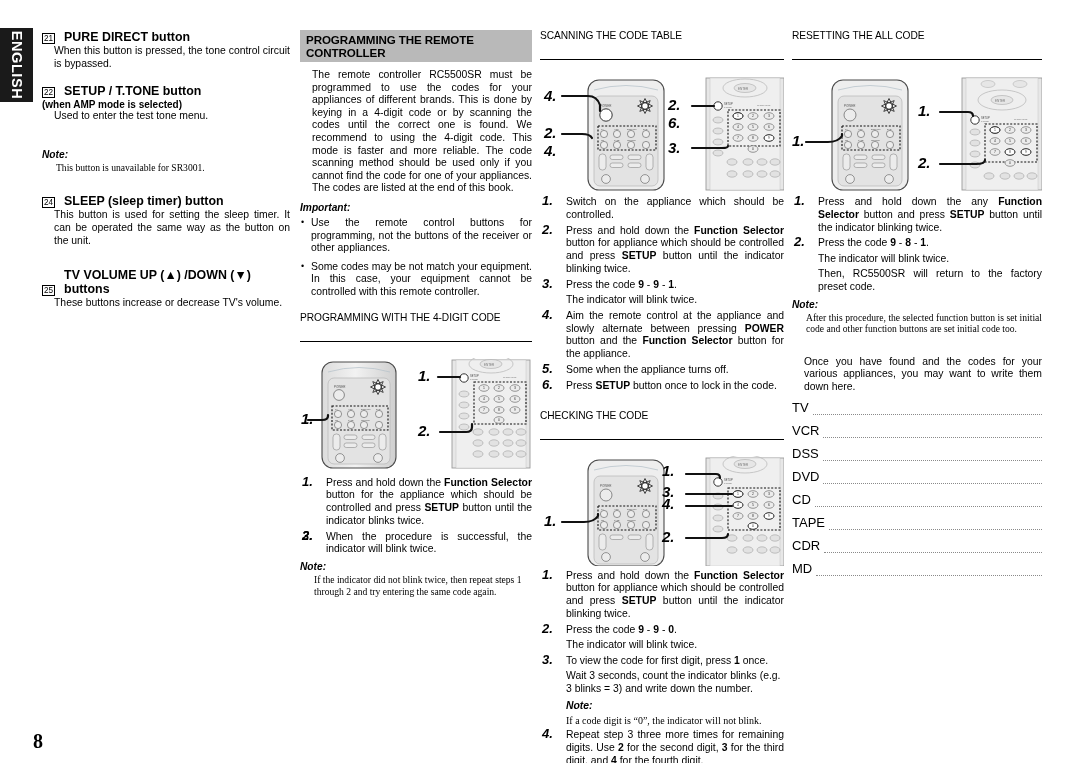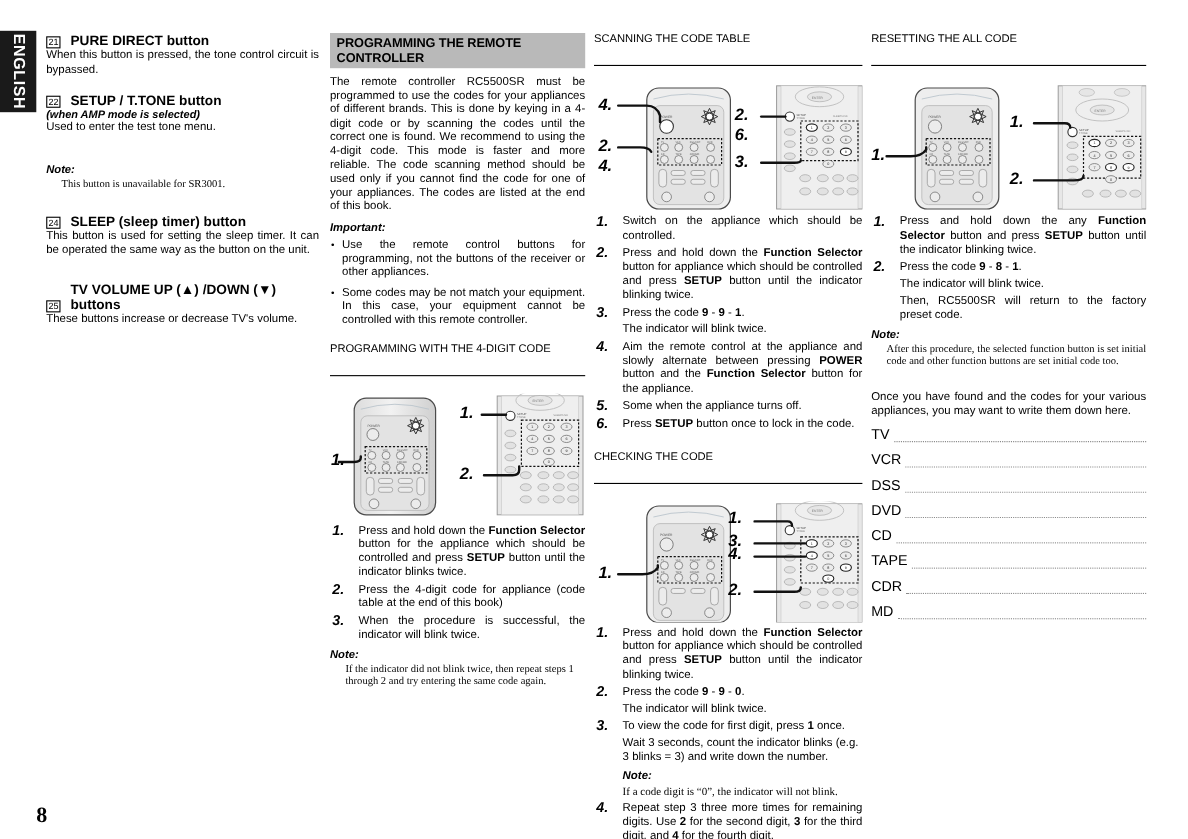--- a/index.html
+++ b/index.html
@@ -31,21 +31,21 @@
   .col{ position:absolute; top:30px; }
   #col1{ left:42px;  width:248px; }
   #col2{ left:300px; width:232px; }
   #col3{ left:540px; width:244px; }
   #col4{ left:792px; width:250px; }
 
   
   .body-txt{
     font-size:10.4px; line-height:12.6px;
     text-align:justify; text-justify:inter-word;
-    margin:0 0 0 0;
+    margin:0 0 0 12px;
   }
   .sec-head{
     background:#b9b9b9; color:#000;
     font-weight:bold; font-size:11.6px;
     padding:3px 6px 3px 6px;
     letter-spacing:-0.1px;
     margin-bottom:7px;
   }
   .sub-head{
     font-weight:normal; font-size:10.2px;
@@ -62,21 +62,21 @@
     padding:0 1px; min-width:12px; text-align:center;
     margin-top:3px; font-family:"Liberation Sans",sans-serif;
   }
   .item-title{ font-weight:bold; font-size:12.4px; line-height:14px; }
   .note-lbl{ font-weight:bold; font-style:italic; font-size:10.2px; margin-top:5px; }
   .note-txt{
     font-family:"Liberation Serif", serif;
     font-size:9.6px; line-height:11.6px;
     margin-left:14px; margin-top:2px;
   }
-  .ital-bold{ font-weight:bold; font-style:italic; font-size:10px; }
+  .ital-bold{ font-weight:bold; font-size:10px; }
   .gap-s{ height:7px; }
   .gap-m{ height:14px; }
   .gap-l{ height:21px; }
 
   
   .blist{ margin:0; padding:0; list-style:none; }
   .blist li{
     position:relative; padding-left:11px;
     font-size:10.4px; line-height:12.6px; text-align:justify;
     margin-bottom:6px;
@@ -318,21 +318,21 @@
       </svg>
       <span class="callout" style="left:1px; top:52px;">1.</span>
       <span class="callout" style="left:118px; top:9px;">1.</span>
       <span class="callout" style="left:118px; top:64px;">2.</span>
     </div>
 
     <div class="gap-s"></div>
 
     <ol class="steps">
       <li><span class="sn">1.</span><span>Press and hold down the <b>Function Selector</b> button for the appliance which should be controlled and press <b>SETUP</b> button until the indicator blinks twice.</span></li>
-      <li><span class="sn">2.</span><span>Press the 4-digit code for appliance (code table at the end of this book)</span></li>
+      <li><span class="sn">2.</span></li>
       <li><span class="sn">3.</span><span>When the procedure is successful, the indicator will blink twice.</span></li>
     </ol>
     <div class="note-lbl">Note:</div>
     <div class="note-txt">If the indicator did not blink twice, then repeat steps 1 through 2 and try entering the same code again.</div>
   </div>
 
   <div class="col" id="col3">
     <span class="sub-head">SCANNING THE CODE TABLE</span>
 
     <div class="figrow" style="height:116px">

